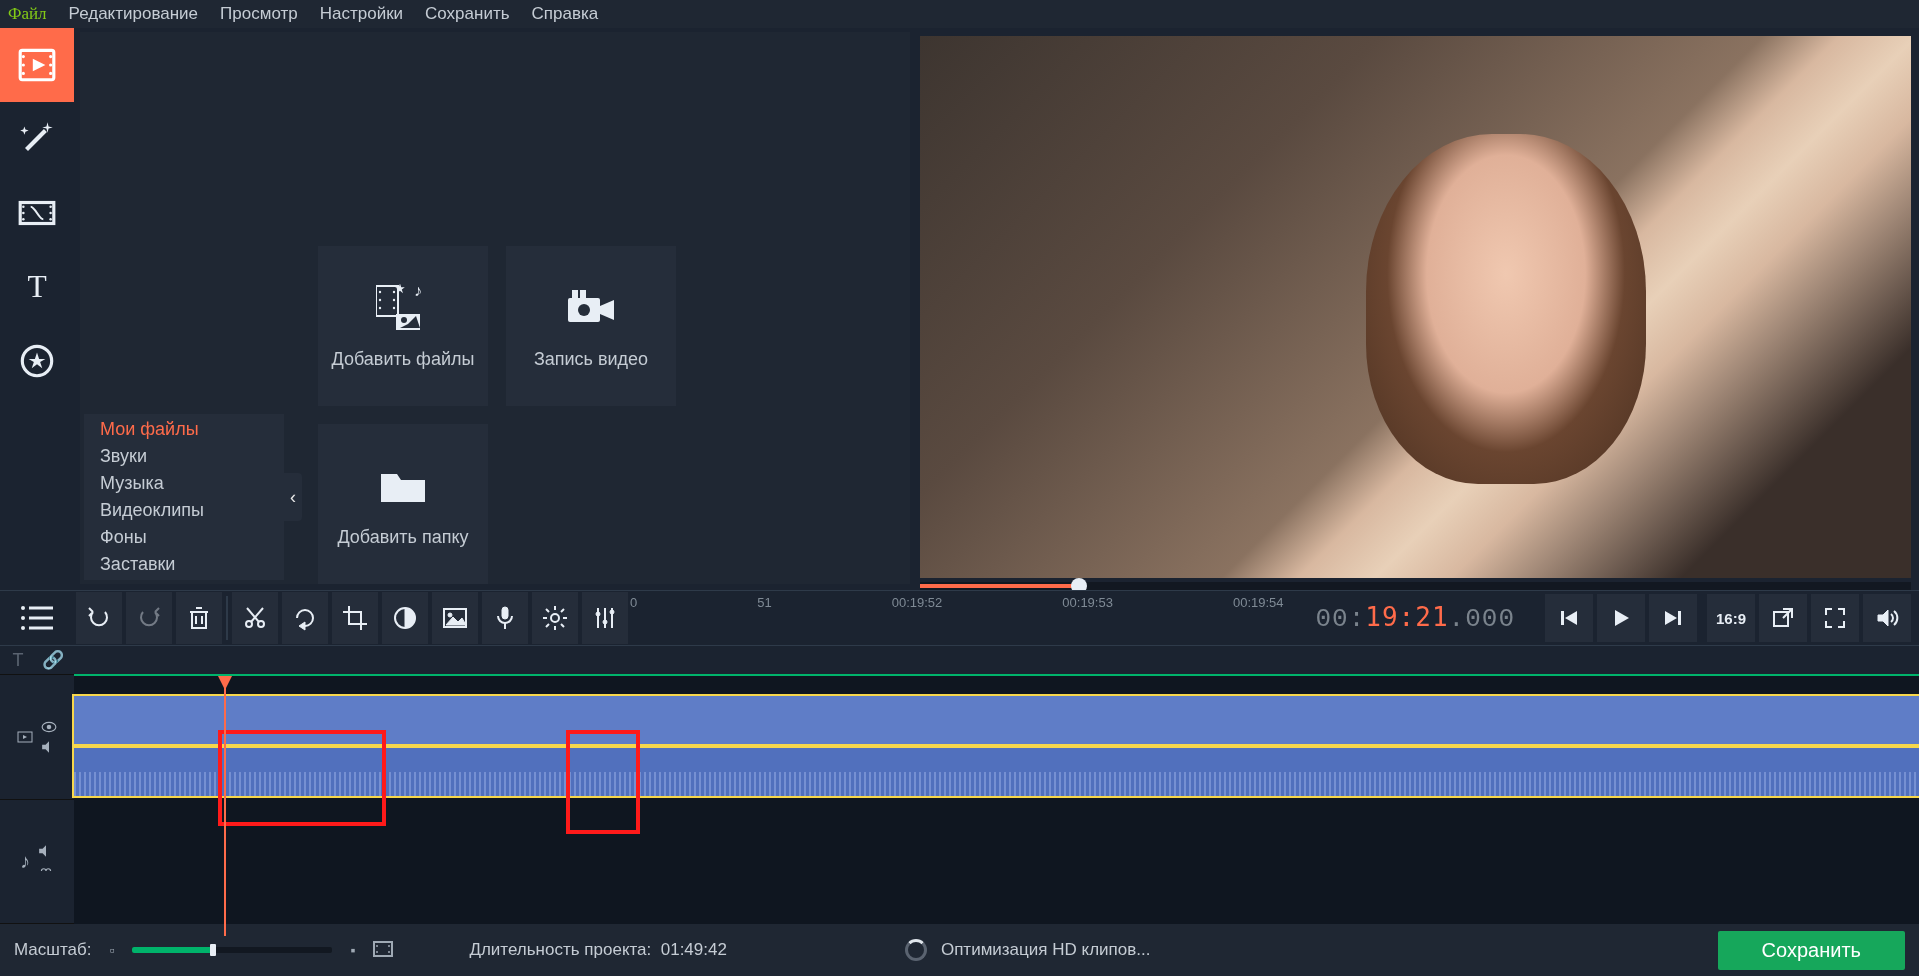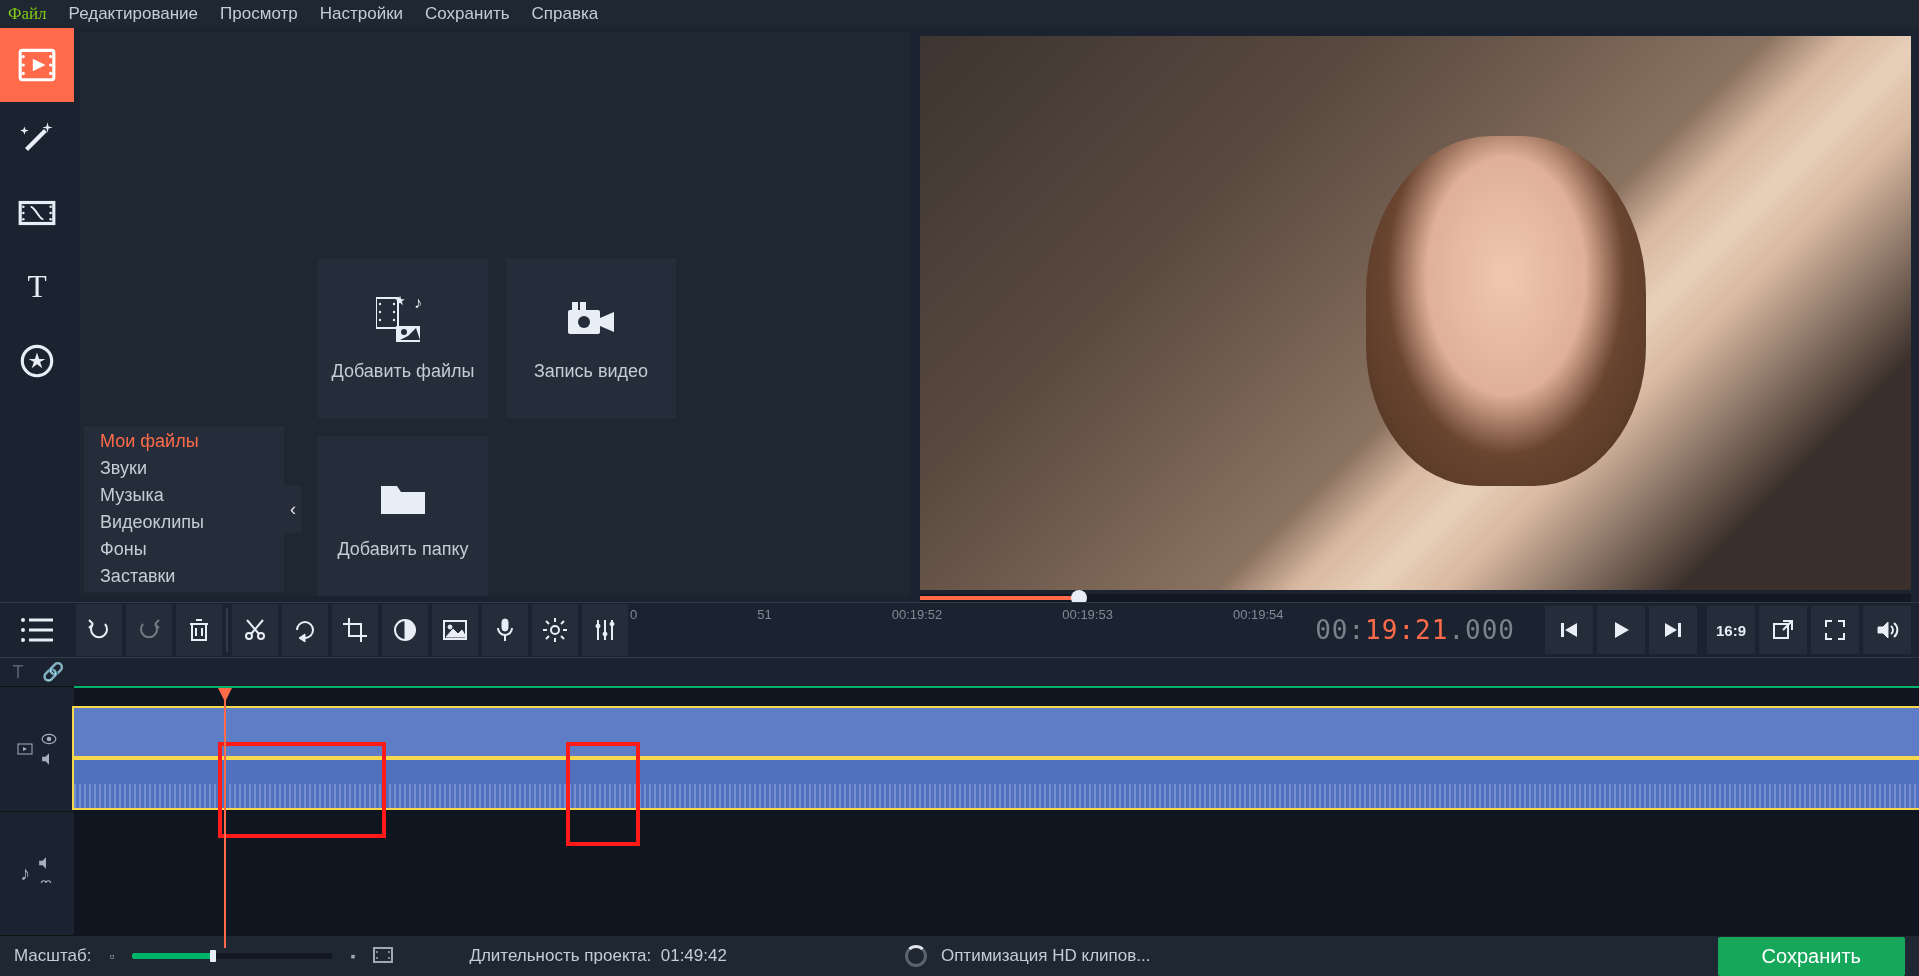--- a/index.html
+++ b/index.html
@@ -45,21 +45,21 @@
 .timeline-row { height: 56px; display: flex; align-items: center; background: #1b2330; border-top: 1px solid #2e3a49; border-bottom: 1px solid #2e3a49; position: relative; }
 .timeline-row .left-tools { display: flex; align-items: center; height: 100%; }
 .tl-btn { width: 50px; height: 52px; background: #252d3a; margin: 2px 2px; display: flex; align-items: center; justify-content: center; cursor: pointer; }
 .tl-btn svg { width: 28px; height: 28px; stroke: #e8eef5; fill: #e8eef5; }
 .tl-btn.sm { width: 46px; }
 .tl-ruler-ticks { flex: 1; position: relative; height: 100%; display: flex; align-items: flex-start; gap: 120px; padding-top: 4px; font-size: 13px; color: #7f8a95; overflow: hidden; }
 .tl-playhead { position: absolute; left: 220px; top: 0; width: 2px; height: 260px; background: #ff6b4a; z-index: 10; }
 .tl-playhead::before { content: ""; position: absolute; left: -6px; top: 0; width: 14px; height: 14px; background: #ff6b4a; clip-path: polygon(0 0, 100% 0, 50% 100%); }
 
 .timecode-display { font-family: monospace; font-size: 26px; letter-spacing: 1px; margin: 0 30px; white-space: nowrap; }
-.tc-g { color: #7a838c; }
+.tc-g { color: #7a838c; font-family: Liberation Mono, monospace; }
 .tc-r { color: #ff6b4a; }
 
 .transport { display: flex; gap: 4px; margin-right: 10px; }
 .trans-btn { width: 48px; height: 48px; background: #252d3a; display: flex; align-items: center; justify-content: center; cursor: pointer; }
 .trans-btn svg { width: 20px; height: 20px; fill: #e8eef5; }
 
 .right-tools { display: flex; gap: 4px; margin-right: 8px; justify-content: flex-end; }
 .rt-btn { width: 48px; height: 48px; background: #252d3a; display: flex; align-items: center; justify-content: center; cursor: pointer; font-size: 15px; color: #e8eef5; font-weight: bold; }
 .rt-btn svg { width: 24px; height: 24px; fill: #e8eef5; stroke: #e8eef5; }
 
@@ -76,21 +76,21 @@
 .track-head svg { width: 16px; height: 16px; fill: #a6b0bc; }
 .tracks { flex: 1; position: relative; border-top: 2px solid #00b36b; }
 .video-track { position: absolute; left: 0; right: 0; top: 20px; height: 100px; background: #5f7dc7; outline: 2px solid #f7d74c; }
 .audio-sub { position: absolute; left: 0; right: 0; bottom: 0; height: 50px; background: #5170bd; outline: 2px solid #f7d74c; border-top: 2px solid #f7d74c; }
 .wave { position: absolute; left: 0; right: 0; bottom: 0; height: 24px; background: repeating-linear-gradient(90deg, #8ea5e0 0 2px, #5170bd 2px 5px); opacity: 0.6; }
 .red-box { position: absolute; border: 4px solid #ff1a1a; background: transparent; }
 .red1 { left: 144px; top: 54px; width: 168px; height: 96px; }
 .red2 { left: 492px; top: 54px; width: 74px; height: 104px; }
 
 
-.status-bar { height: 40px; background: #1f2733; display: flex; align-items: center; padding: 0 14px; font-size: 17px; gap: 18px; }
+.status-bar { height: 52px; background: #1f2733; display: flex; align-items: center; padding: 0 14px; font-size: 17px; gap: 18px; }
 .zoom-label { color: #c5ccd4; }
 .zoom-icon { font-size: 14px; color: #9fa9b4; }
 .zoom-slider { width: 200px; height: 6px; background: #121821; position: relative; border-radius: 2px; }
 .zoom-fill { position: absolute; left: 0; top: 0; bottom: 0; width: 80px; background: #00b36b; border-radius: 2px; }
 .zoom-knob { position: absolute; left: 78px; top: -3px; width: 6px; height: 12px; background: #e8eef5; border-radius: 1px; }
 .status-sep { flex: 0 0 40px; }
 .project-len { color: #c5ccd4; }
 .optimize-wrap { margin-left: 160px; display: flex; align-items: center; gap: 14px; color: #c5ccd4; }
 .spinner { width: 22px; height: 22px; border: 3px solid #5a6370; border-top-color: #e0e6ec; border-radius: 50%; }
 .save-btn { margin-left: auto; background: #16a75b; color: #fff; padding: 8px 44px; font-size: 20px; cursor: pointer; border-radius: 2px; }

